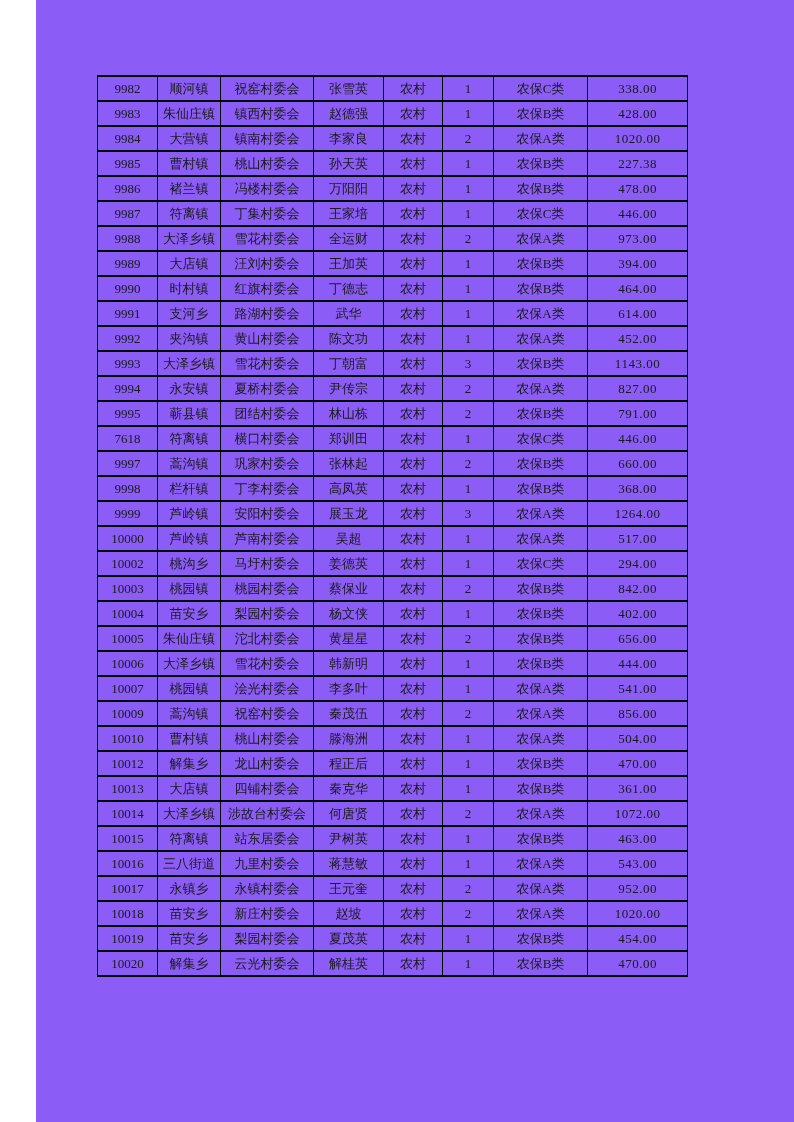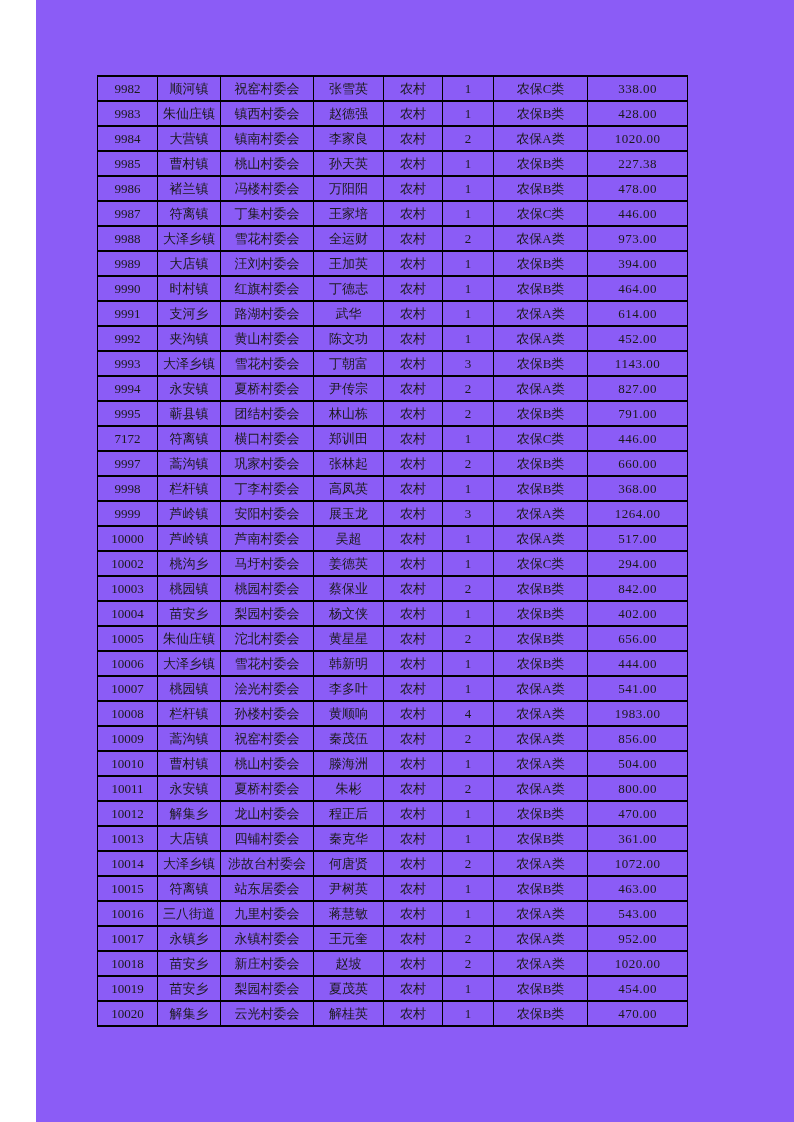--- a/index.html
+++ b/index.html
@@ -202,21 +202,21 @@
           <td class="row-id-cell">9995</td>
           <td class="town-cell">蕲县镇</td>
           <td class="village-committee-cell">团结村委会</td>
           <td class="person-name-cell">林山栋</td>
           <td class="residence-type-cell">农村</td>
           <td class="person-count-cell">2</td>
           <td class="insurance-class-cell">农保B类</td>
           <td class="amount-cell">791.00</td>
         </tr>
         <tr>
-          <td class="row-id-cell">7172</td>
+          <td class="row-id-cell">7618</td>
           <td class="town-cell">符离镇</td>
           <td class="village-committee-cell">横口村委会</td>
           <td class="person-name-cell">郑训田</td>
           <td class="residence-type-cell">农村</td>
           <td class="person-count-cell">1</td>
           <td class="insurance-class-cell">农保C类</td>
           <td class="amount-cell">446.00</td>
         </tr>
         <tr>
           <td class="row-id-cell">9997</td>
@@ -312,58 +312,38 @@
           <td class="row-id-cell">10007</td>
           <td class="town-cell">桃园镇</td>
           <td class="village-committee-cell">浍光村委会</td>
           <td class="person-name-cell">李多叶</td>
           <td class="residence-type-cell">农村</td>
           <td class="person-count-cell">1</td>
           <td class="insurance-class-cell">农保A类</td>
           <td class="amount-cell">541.00</td>
         </tr>
         <tr>
-          <td class="row-id-cell">10008</td>
-          <td class="town-cell">栏杆镇</td>
-          <td class="village-committee-cell">孙楼村委会</td>
-          <td class="person-name-cell">黄顺响</td>
-          <td class="residence-type-cell">农村</td>
-          <td class="person-count-cell">4</td>
-          <td class="insurance-class-cell">农保A类</td>
-          <td class="amount-cell">1983.00</td>
-        </tr>
-        <tr>
           <td class="row-id-cell">10009</td>
           <td class="town-cell">蒿沟镇</td>
           <td class="village-committee-cell">祝窑村委会</td>
           <td class="person-name-cell">秦茂伍</td>
           <td class="residence-type-cell">农村</td>
           <td class="person-count-cell">2</td>
           <td class="insurance-class-cell">农保A类</td>
           <td class="amount-cell">856.00</td>
         </tr>
         <tr>
           <td class="row-id-cell">10010</td>
           <td class="town-cell">曹村镇</td>
           <td class="village-committee-cell">桃山村委会</td>
           <td class="person-name-cell">滕海洲</td>
           <td class="residence-type-cell">农村</td>
           <td class="person-count-cell">1</td>
           <td class="insurance-class-cell">农保A类</td>
           <td class="amount-cell">504.00</td>
-        </tr>
-        <tr>
-          <td class="row-id-cell">10011</td>
-          <td class="town-cell">永安镇</td>
-          <td class="village-committee-cell">夏桥村委会</td>
-          <td class="person-name-cell">朱彬</td>
-          <td class="residence-type-cell">农村</td>
-          <td class="person-count-cell">2</td>
-          <td class="insurance-class-cell">农保A类</td>
-          <td class="amount-cell">800.00</td>
         </tr>
         <tr>
           <td class="row-id-cell">10012</td>
           <td class="town-cell">解集乡</td>
           <td class="village-committee-cell">龙山村委会</td>
           <td class="person-name-cell">程正后</td>
           <td class="residence-type-cell">农村</td>
           <td class="person-count-cell">1</td>
           <td class="insurance-class-cell">农保B类</td>
           <td class="amount-cell">470.00</td>

